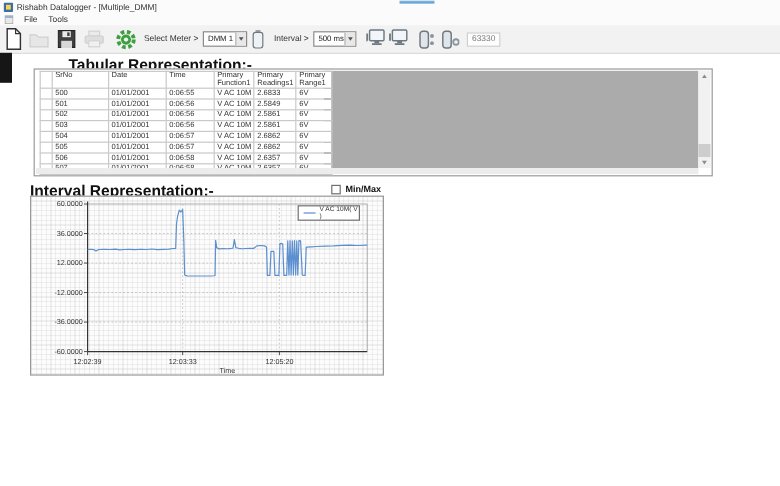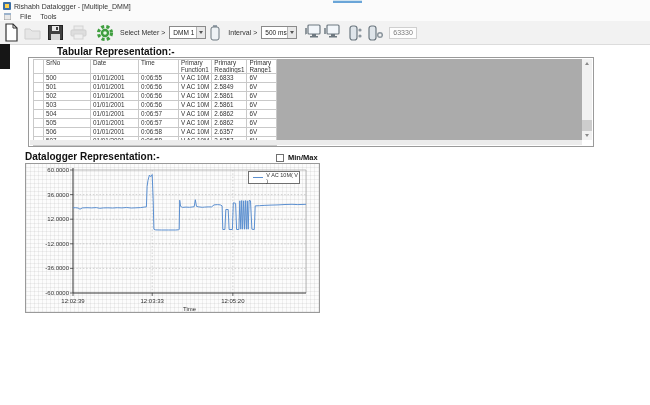--- a/index.html
+++ b/index.html
@@ -30,21 +30,21 @@
     align-items:center; font-size:6.5px; color:#222; padding-left:3px; position:relative; }
   .combo .arrowbox { position:absolute; right:0; top:0; bottom:0; width:9px;
     background:#e8e8e8; border-left:1px solid #b5b5b5; display:flex; align-items:center; justify-content:center; }
   .tri-down { width:0; height:0; border-left:2.5px solid transparent;
     border-right:2.5px solid transparent; border-top:3.5px solid #555; }
   .counter { background:#fdfdfd; border:1px solid #cfcfcf; color:#7a7a7a;
     font-size:7px; padding:1px 3px; height:12px; display:flex; align-items:center; }
 
   .black-marker { position:absolute; left:0; top:44px; width:10px; height:25px; background:#161616; }
 
-  .section-title { position:absolute; font-size:10px; font-weight:bold; color:#111; }
+  .section-title { position:absolute; font-size:13px; font-weight:bold; color:#111; }
 
   
   .table-container { position:absolute; left:28px; top:57px; width:566px; height:90px;
     background:#fff; border:1px solid #9a9a9a; }
   .grid-wrap { position:absolute; left:4px; top:1px; }
   table.grid { border-collapse:collapse; table-layout:fixed; font-size:6.3px; }
   table.grid th, table.grid td { border:1px solid #c9c9c9; padding:0 2px;
     overflow:hidden; white-space:normal; font-weight:normal; text-align:left;
     color:#333; background:#fff; vertical-align:top; }
   table.grid th { height:14px; line-height:6.5px; }
@@ -321,21 +321,21 @@
           <span class="tri-up-s"></span>
         </span>
       <span class="vs-thumb"></span>
       <span class="vs-btn vs-down">
           <span class="tri-down-s"></span>
         </span>
     </div>
     <div class="hscroll"></div>
   </div>
 
-  <div class="section-title" style="left:25px; top:151px;">Datalogger Representation:-</div>
+  <div class="section-title" style="left:25px; top:151px;">Interval Representation:-</div>
 
   <label class="minmax">
     <span class="checkbox"></span>
     <span>Min/Max</span>
   </label>
 
   <div class="chart-panel">
     <svg id="chartSvg" width="293" height="148">
         <line x1="47" y1="6" x2="280" y2="6" stroke="#9f9f9f" stroke-width="0.7"></line>
         <line x1="280" y1="6" x2="280" y2="129" stroke="#9f9f9f" stroke-width="0.7"></line>

